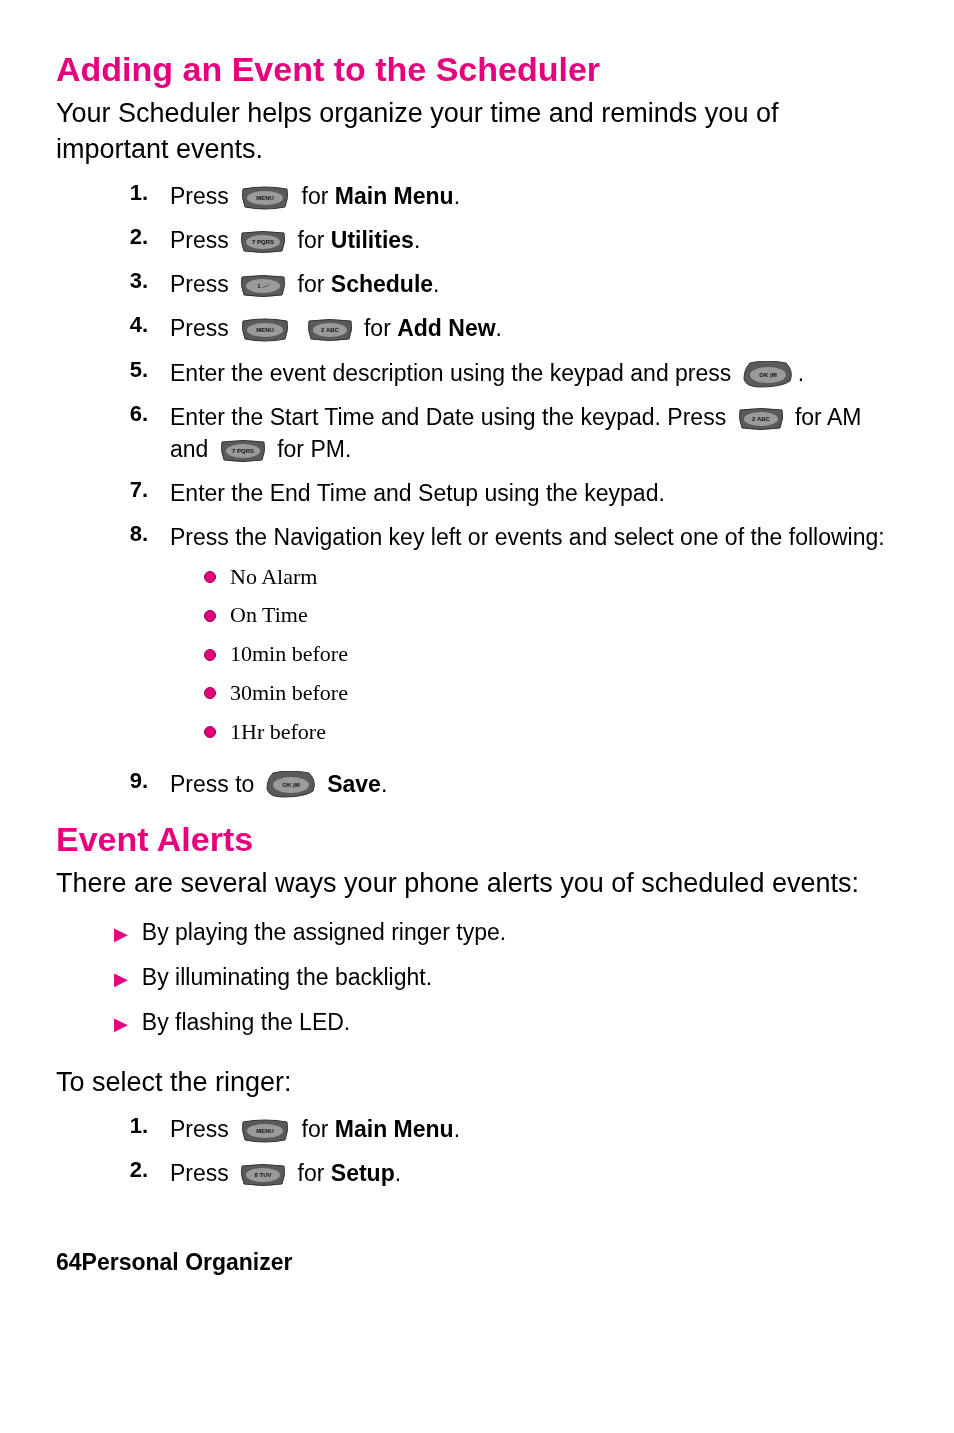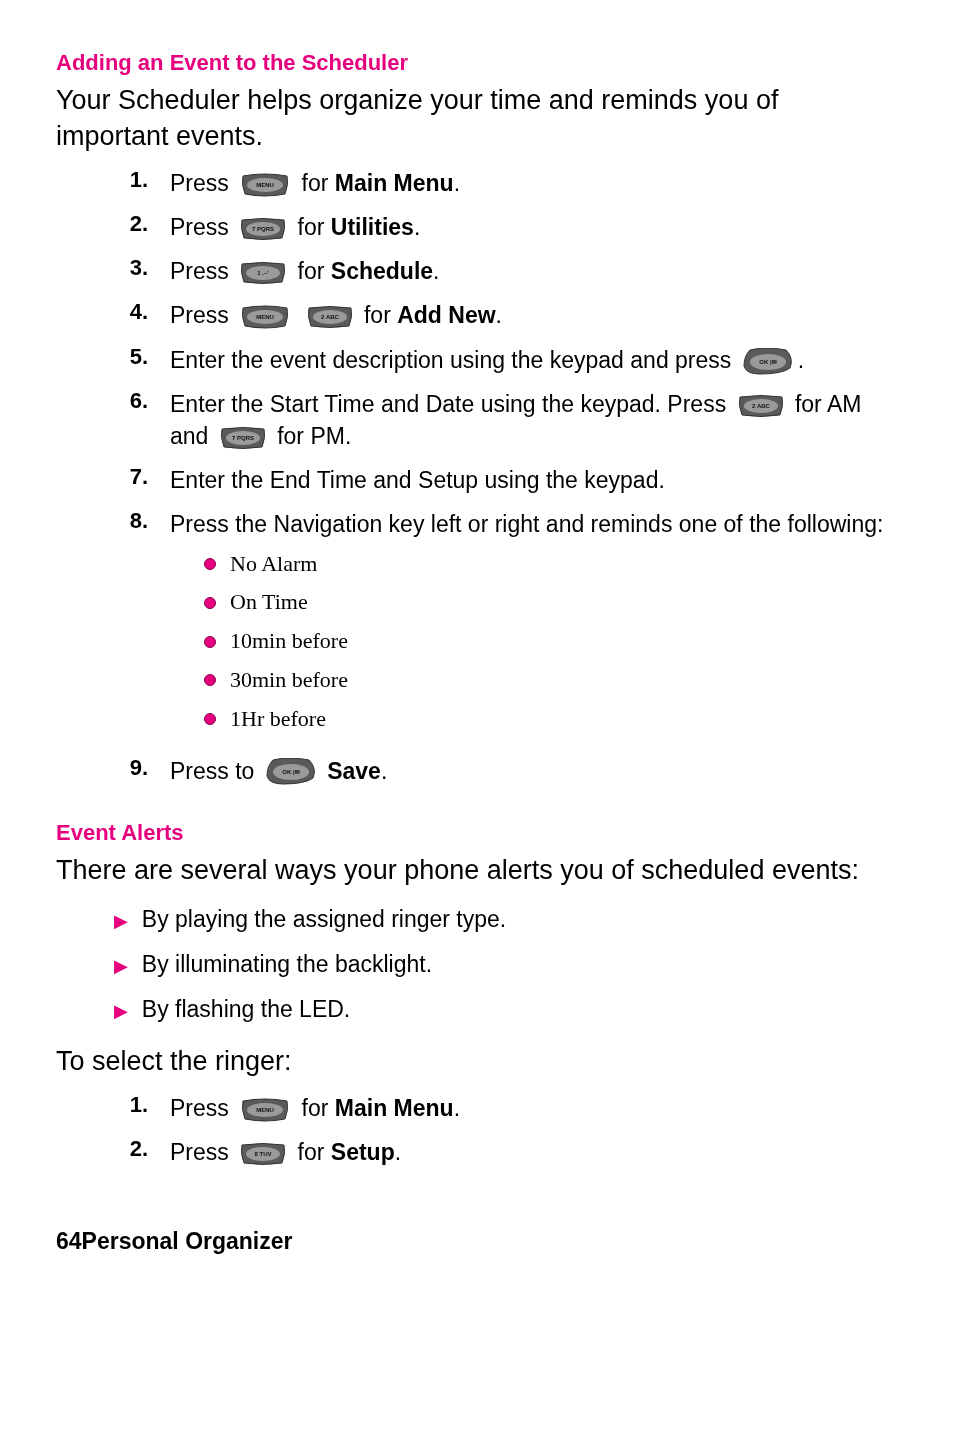--- a/index.html
+++ b/index.html
@@ -10,21 +10,21 @@
     font-family: Arial, Helvetica, sans-serif;
     width: 954px;
   }
   .page {
     padding: 50px 56px 40px 56px;
     box-sizing: border-box;
   }
   .h1 {
     color: #e6007e; 
     font-weight: 700;
-    font-size: 22px;
+    font-size: 34px;
     margin-bottom: 6px;
   }
   .body {
     font-size: 27px;
     line-height: 1.35;
     color: #000;
   }
   ol.steps {
     list-style: none;
     padding: 0;
@@ -242,21 +242,21 @@
     </li>
 
     <li>
       <span class="num">7.</span>
       <span class="stepbody">Enter the End Time and Setup using the keypad.</span>
     </li>
 
     <li>
       <span class="num">8.</span>
       <span class="stepbody">
-        <span>Press the Navigation key left or right and reminds one of the following:</span>
+        <span>Press the Navigation key left or events and select one of the following:</span>
         <ul class="bullets">
           <li>
               <span class="dot"></span>
               <span class="bulleted-text">No Alarm</span>
             </li>
           <li>
               <span class="dot"></span>
               <span class="bulleted-text">On Time</span>
             </li>
           <li>
@@ -285,39 +285,39 @@
             <ellipse class="key-inner" cx="26" cy="14" rx="18" ry="8"></ellipse>
             <text class="key-text" x="26" y="14" font-size="6">OK |✉</text>
           </svg>
         </span>
         <span> </span>
         <span class="bold">Save</span><span>.</span>
       </span>
     </li>
   </ol>
 
-  <div class="h1" style="margin-top:33px">Event Alerts</div>
+  <div class="h1" style="margin-top:20px">Event Alerts</div>
   <div class="body">There are several ways your phone alerts you of scheduled events:</div>
 
   <ul class="arrows">
     <li>
         <span class="arr">▶</span>
         <span>By playing the assigned ringer type.</span>
       </li>
     <li>
         <span class="arr">▶</span>
         <span>By illuminating the backlight.</span>
       </li>
     <li>
         <span class="arr">▶</span>
         <span>By flashing the LED.</span>
       </li>
   </ul>
 
-  <div class="body" style="margin-top:20px">To select the ringer:</div>
+  <div class="body" style="margin-top:28px">To select the ringer:</div>
 
   <ol class="steps">
     <li>
       <span class="num">1.</span>
       <span class="stepbody">
         <span>Press </span>
         <span class="key">
           <svg width="52" height="26" viewBox="0 0 52 26">
             <path class="key-outer" d="M4 4 Q2 12 6 22 Q26 26 46 22 Q50 12 48 4 Q26 0 4 4 Z"></path>
             <ellipse class="key-inner" cx="26" cy="13" rx="18" ry="7"></ellipse>

